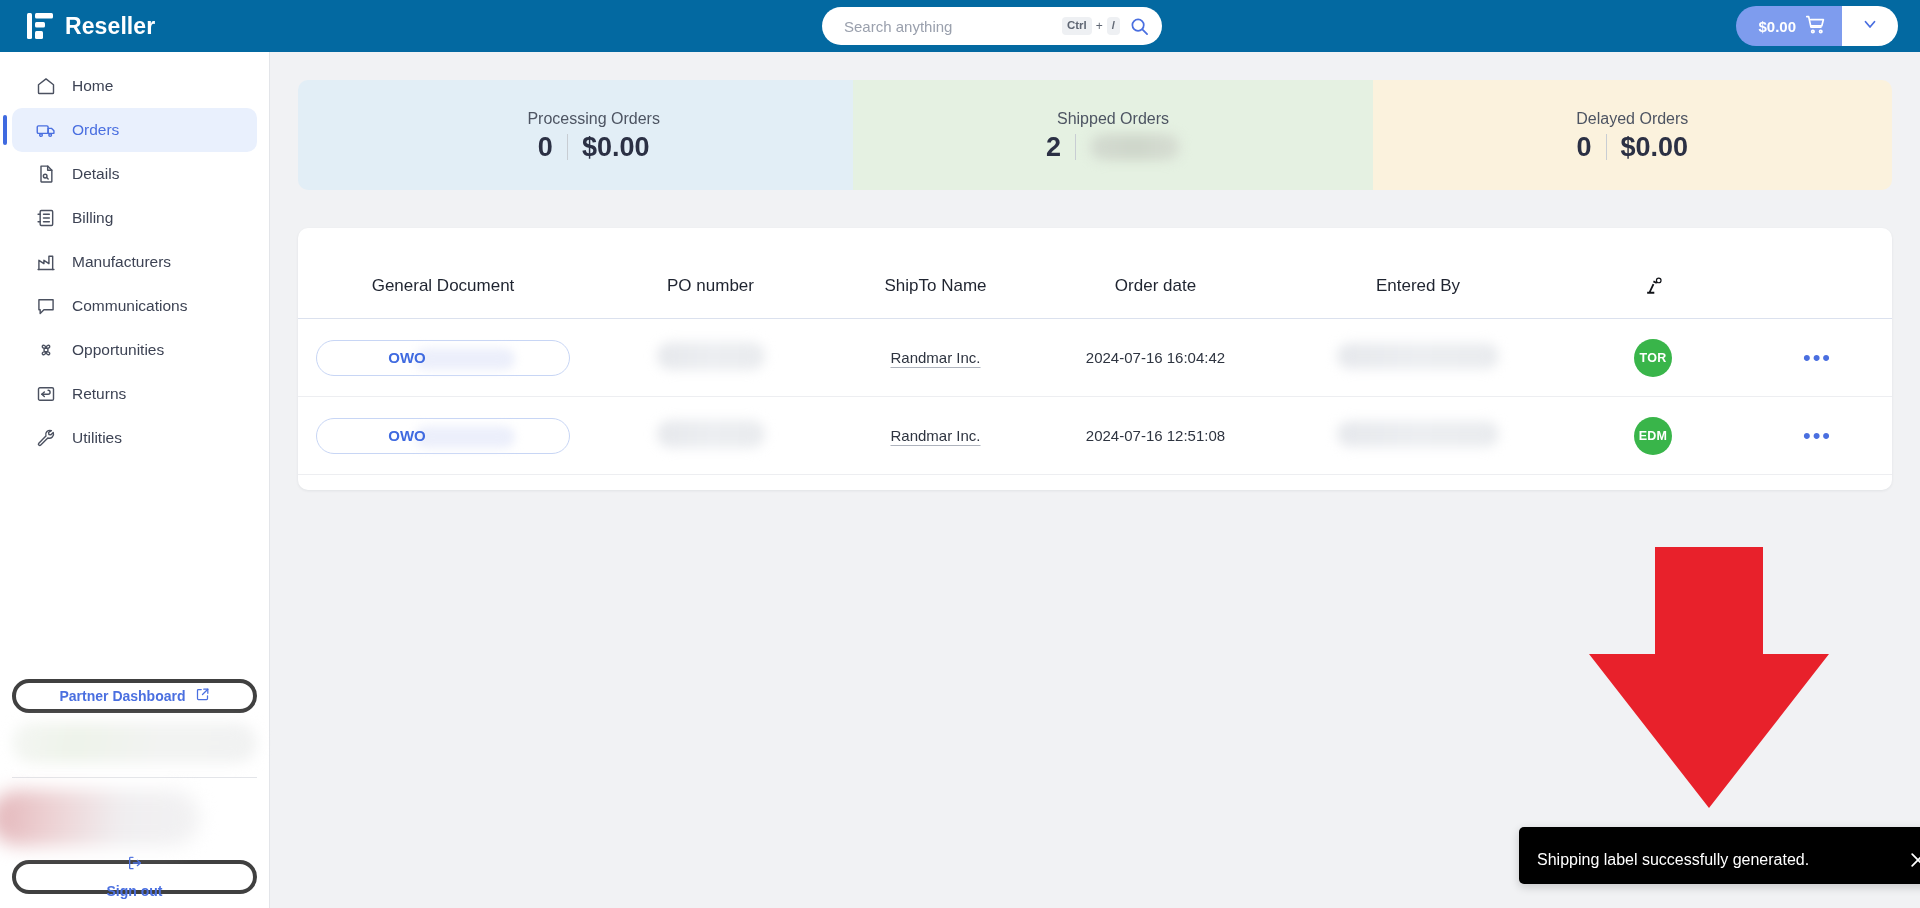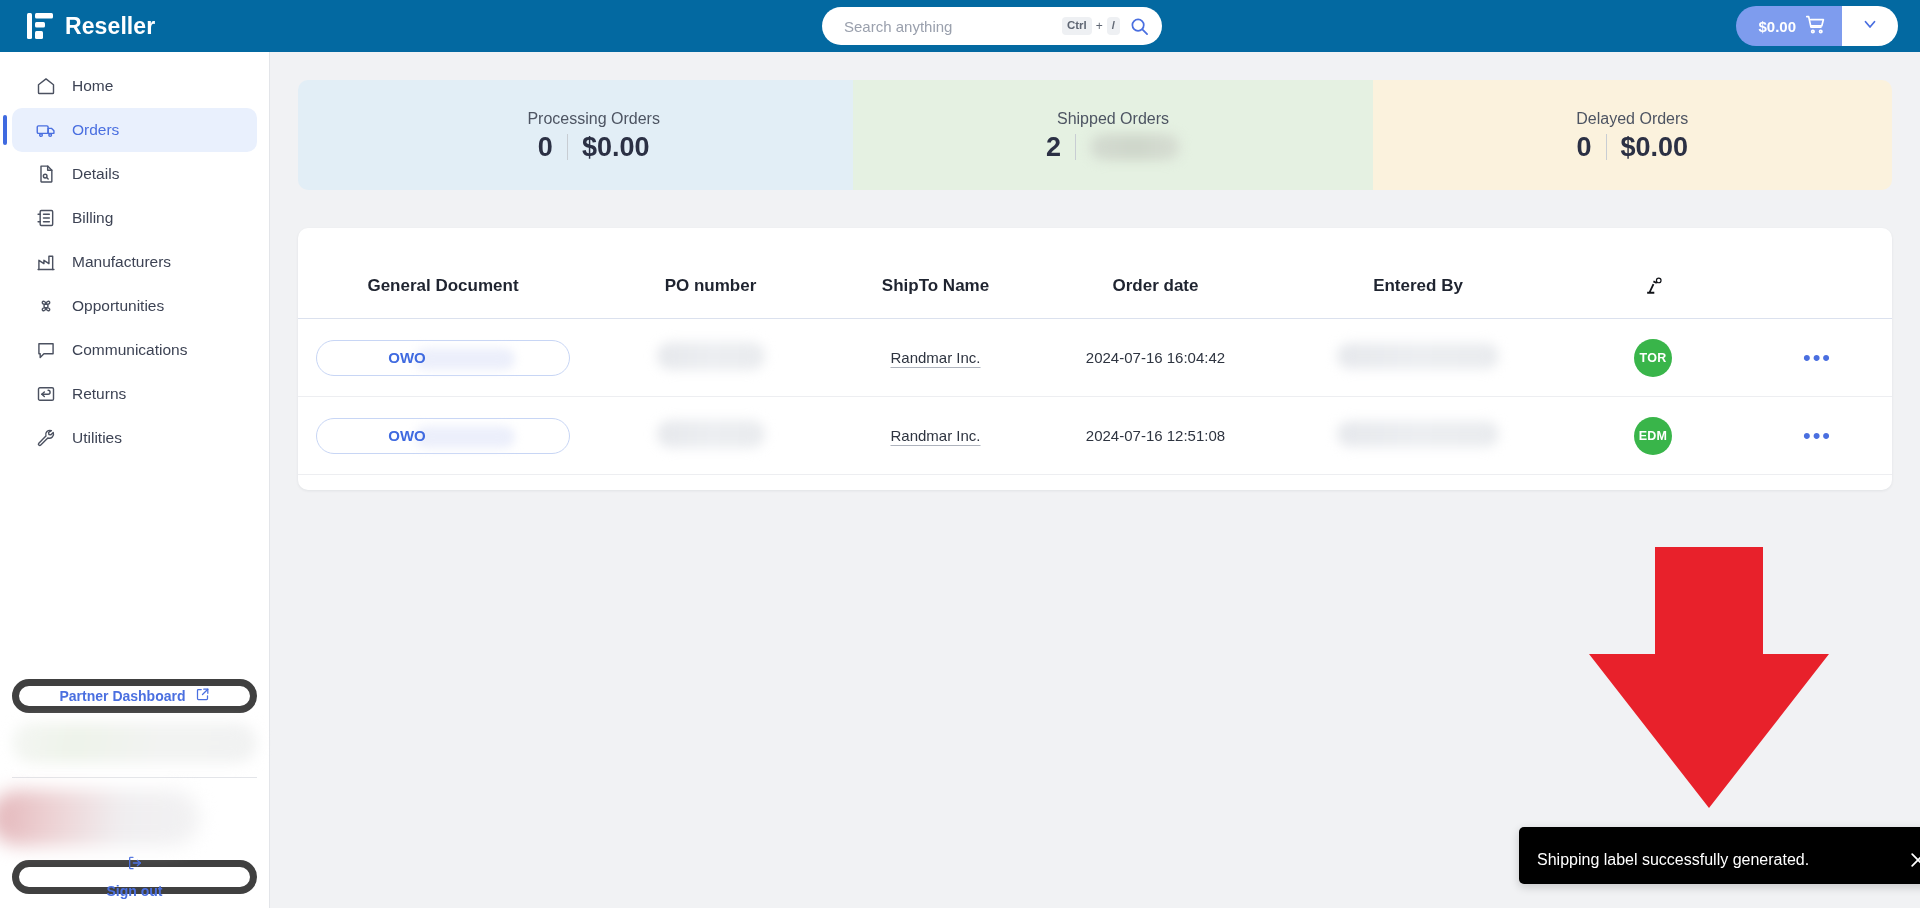--- a/index.html
+++ b/index.html
@@ -79,21 +79,21 @@
   .nav-item.active { background: #e9f0fd; }
   .nav-item.active .lbl { color: #4a6fe0; font-weight: 400; }
   .nav-item.active::before {
     content: ""; position: absolute; left: -9px; top: 7px;
     width: 4px; height: 30px; border-radius: 3px; background: #3f6ae0;
   }
   .ico { width: 20px; height: 20px; flex: none; display: block; }
 
   .side-bottom { position: absolute; left: 0; bottom: 0; width: 269px; }
   .pill-btn {
-    margin: 0 12px; height: 34px; border: 7px solid #404040; border-radius: 18px;
+    margin: 0 12px; height: 34px; border: 4px solid #404040; border-radius: 18px;
     display: flex; align-items: center; justify-content: center; gap: 9px;
     color: #4a6fe0; font-size: 14px; font-weight: 700; background: #fff;
     cursor: pointer;
   }
   .blur-bar {
     margin: 10px 12px 0; height: 40px; border-radius: 20px;
     background: linear-gradient(100deg,#f4f6f3 0%,#eef3ea 26%,#f2f3f2 60%,#f1f2f2 100%);
     filter: blur(7px);
   }
   .side-div { height: 1px; background: #e3e5e9; margin: 14px 12px 0; }
@@ -127,21 +127,21 @@
   }
 
   .card {
     position: absolute; top: 228px; left: 298px;
     width: 1594px; height: 262px;
     background: #ffffff; border-radius: 10px;
     box-shadow: 0 1px 3px rgba(16,24,40,.07);
   }
   table { width: 100%; border-collapse: collapse; table-layout: fixed; }
   th {
-    font-size: 17px; font-weight: 700; color: #1f2430;
+    font-size: 17px; font-weight: 400; color: #1f2430;
     padding: 48px 0 22px; text-align: center;
     border-bottom: 1px solid #dbe1ee;
   }
   td { padding: 4px; height: 78px; border-bottom: 1px solid #edeef1; text-align: center; vertical-align: middle; }
   tr:last-child td { border-bottom: 1px solid #edeef1; }
 
   .doc-pill {
     display: inline-flex; align-items: center; justify-content: center;
     width: 254px; height: 36px;
     border: 1px solid #c8d6f5; border-radius: 18px;
@@ -298,38 +298,38 @@
         <svg viewBox="0 0 24 24" width="20" height="20" fill="none" stroke="#4b5160" stroke-width="1.7" stroke-linecap="round" stroke-linejoin="round">
           <path d="M2.5 21h19"></path>
             <path d="M3.5 21V10l6 4V10l6 4V5h4.5v16"></path>
         </svg>
       </span>
       <span class="lbl">Manufacturers</span>
     </div>
 
     <div class="nav-item">
       <span class="ico">
+        <svg viewBox="0 0 24 24" width="20" height="20" fill="none" stroke="#4b5160" stroke-width="1.7" stroke-linecap="round" stroke-linejoin="round">
+          <path d="M3.5 4.5h17v12h-11l-4.5 4.5v-4.5h-1.5z"></path>
+        </svg>
+      </span>
+      <span class="lbl">Communications</span>
+    </div>
+
+    <div class="nav-item">
+      <span class="ico">
         <svg viewBox="0 0 24 24" width="20" height="20" fill="none" stroke="#4b5160" stroke-width="1.6" stroke-linecap="round" stroke-linejoin="round">
           <circle cx="12" cy="12" r="2.4"></circle>
           <path d="M12 9.6c0-3 -4.5-4.8-4.5-1.8 0 1.6 2 2.3 4.5 2.3z"></path>
           <path d="M12 9.6c0-3 4.5-4.8 4.5-1.8 0 1.6-2 2.3-4.5 2.3z"></path>
           <path d="M12 14.4c0 3-4.5 4.8-4.5 1.8 0-1.6 2-2.3 4.5-2.3z"></path>
           <path d="M12 14.4c0 3 4.5 4.8 4.5 1.8 0-1.6-2-2.3-4.5-2.3z"></path>
         </svg>
       </span>
       <span class="lbl">Opportunities</span>
-    </div>
-
-    <div class="nav-item">
-      <span class="ico">
-        <svg viewBox="0 0 24 24" width="20" height="20" fill="none" stroke="#4b5160" stroke-width="1.7" stroke-linecap="round" stroke-linejoin="round">
-          <path d="M3.5 4.5h17v12h-11l-4.5 4.5v-4.5h-1.5z"></path>
-        </svg>
-      </span>
-      <span class="lbl">Communications</span>
     </div>
 
     <div class="nav-item">
       <span class="ico">
         <svg viewBox="0 0 24 24" width="20" height="20" fill="none" stroke="#4b5160" stroke-width="1.7" stroke-linecap="round" stroke-linejoin="round">
           <rect x="3" y="4.5" width="18" height="15" rx="1.6"></rect>
           <polyline points="10 9.5 7 12.2 10 14.9"></polyline>
           <path d="M7 12.2h7.5a2.4 2.4 0 0 0 0-4.8"></path>
         </svg>
       </span>

